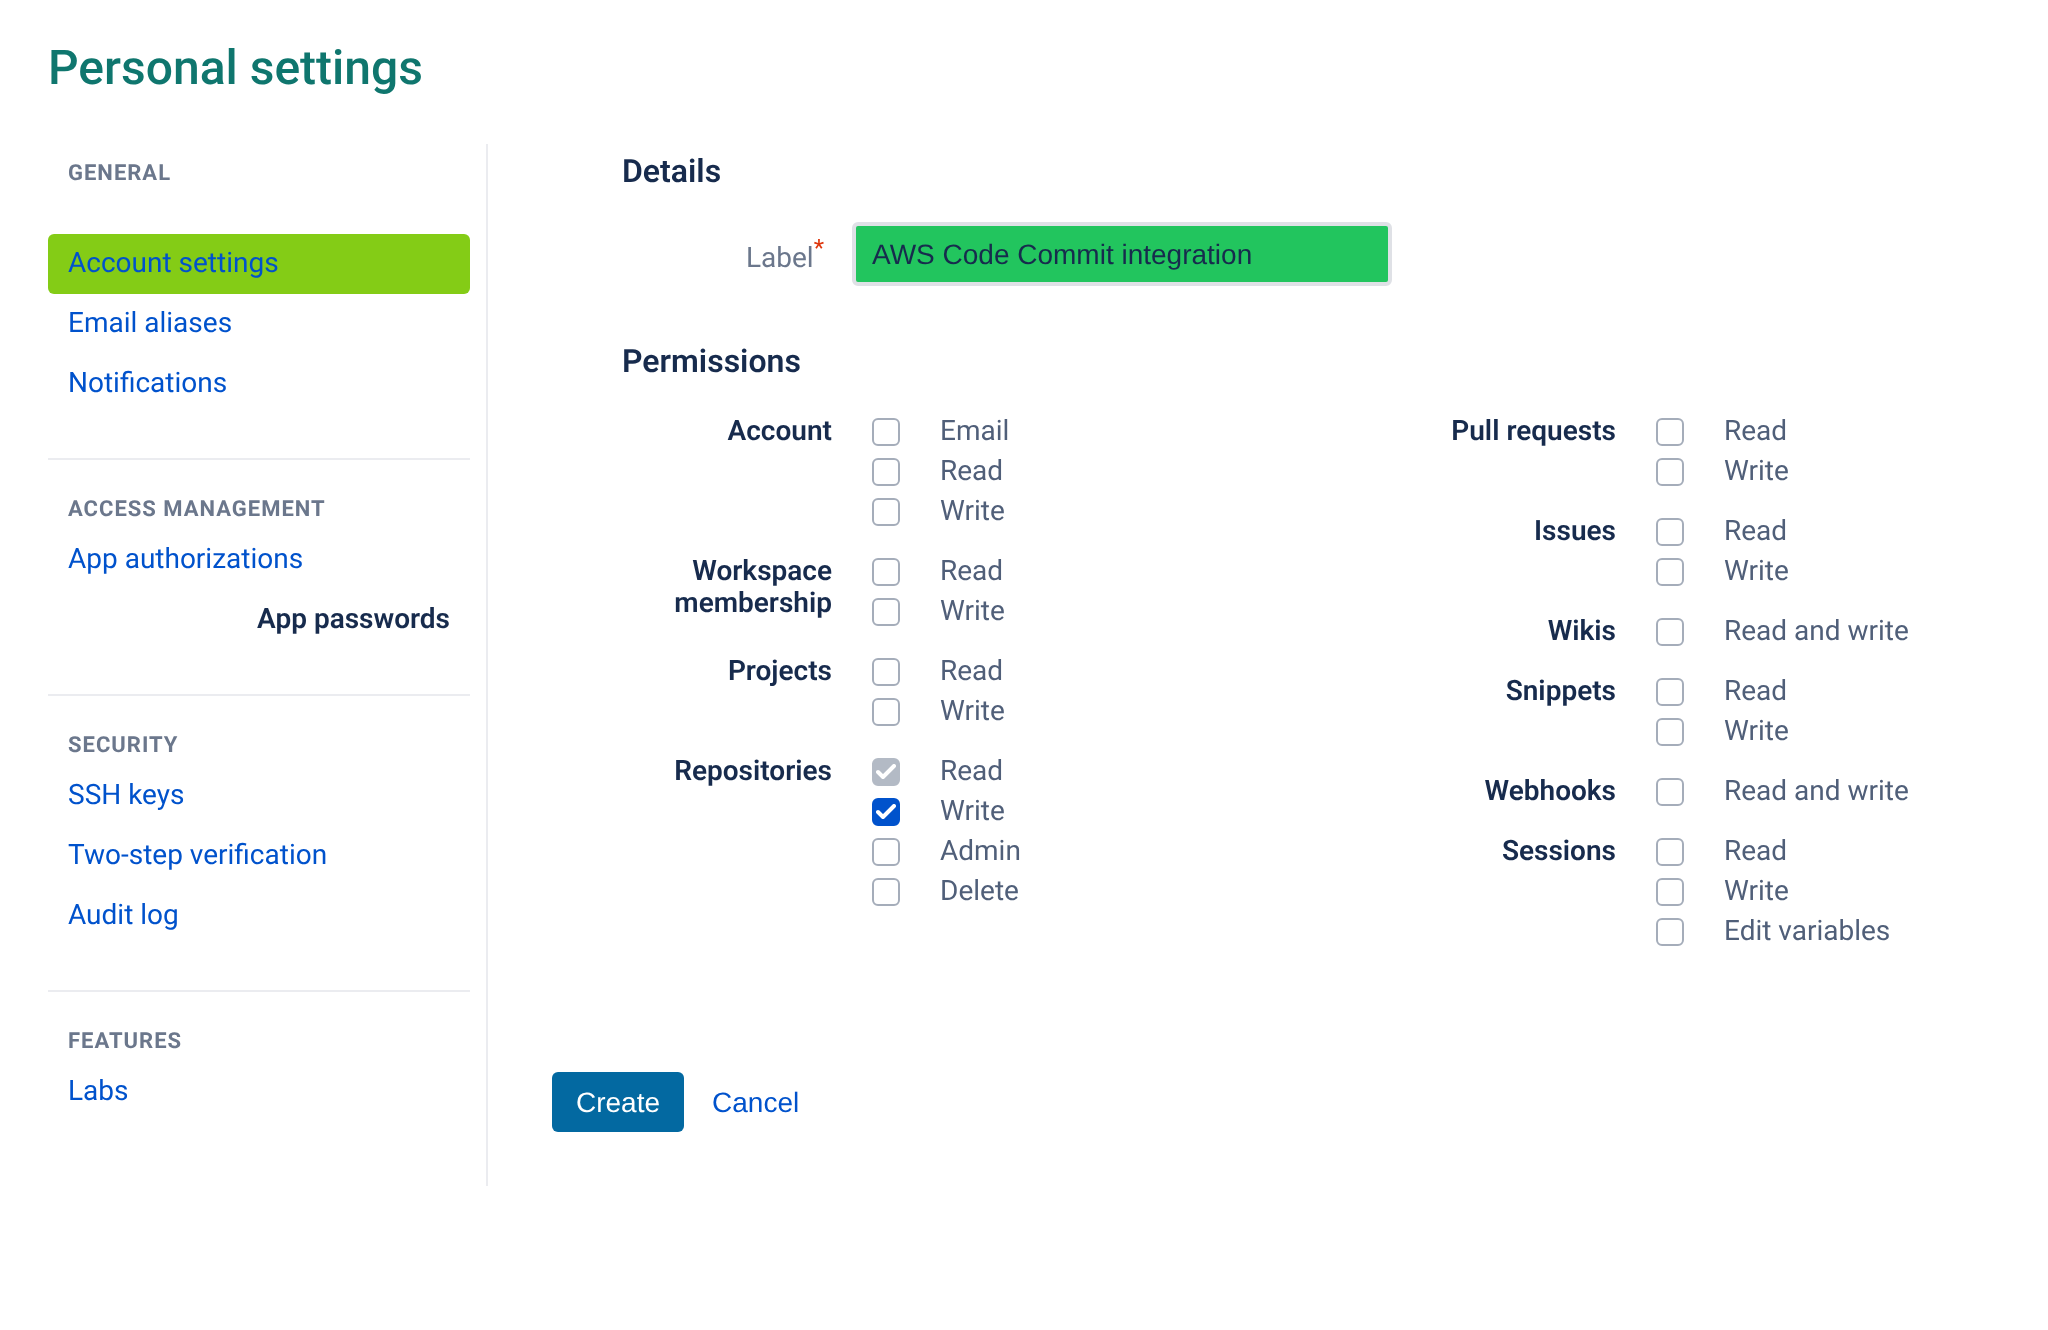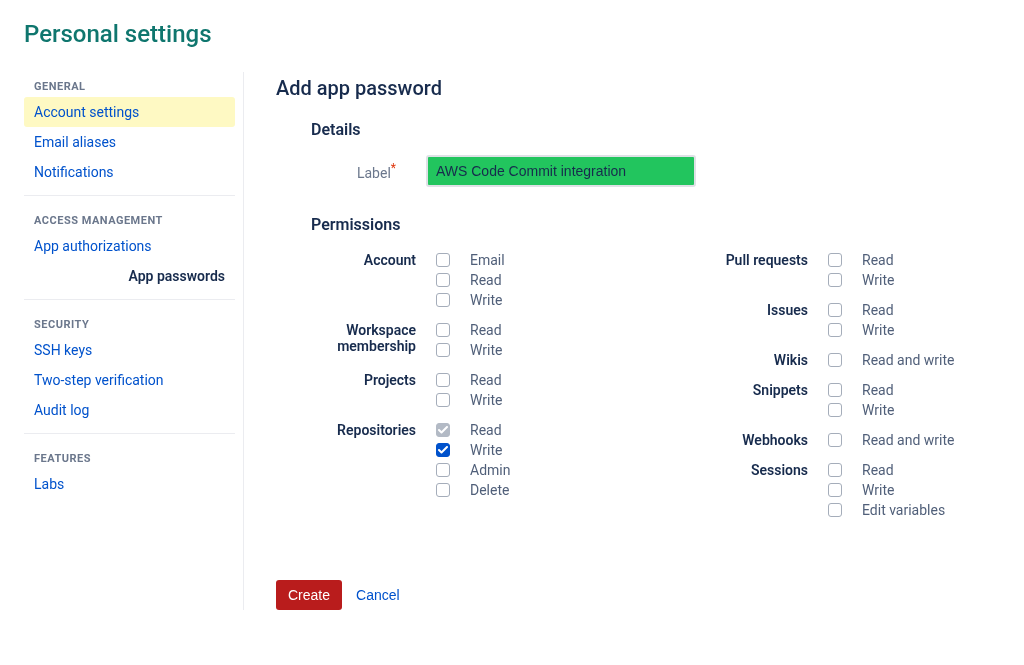--- a/index.html
+++ b/index.html
@@ -29,34 +29,35 @@
     .sidebar-section-header {
       font-size: 11px;
       font-weight: 700;
       letter-spacing: 0.5px;
       color: #6B778C;
       text-transform: uppercase;
       padding: 8px 10px 4px 10px;
     }
     .sidebar-section {
       border-bottom: 1px solid #ebecf0;
-      padding-bottom: 8px;
+      padding-bottom: 22px;
       margin-bottom: 10px;
     }
     .sidebar-section:last-child { border-bottom: none; }
     .sidebar-item {
       display: block;
       padding: 7px 10px;
       color: #0052CC;
       font-size: 14px;
       cursor: pointer;
       border-radius: 3px;
     }
     .sidebar-item.selected {
-      background: #fef9c3;
+      background: #84cc16;
+      margin-top: 20px;
     }
     .sidebar-item.active {
       color: #172B4D;
       font-weight: 600;
       text-align: right;
     }
     .main {
       flex: 1;
       padding-top: 4px;
     }
@@ -72,21 +73,21 @@
       margin-left: 35px;
     }
     .form-row {
       display: flex;
       align-items: center;
       margin-bottom: 28px;
     }
     .form-label {
       width: 150px;
       text-align: right;
-      padding-right: 30px;
+      padding-right: 14px;
       color: #6B778C;
       font-size: 14px;
     }
     .required { color: #DE350B; font-size: 12px; vertical-align: super;}
     .text-input {
       width: 270px;
       padding: 6px 8px;
       border: 2px solid #DFE1E6;
       border-radius: 3px;
       font-size: 14px;
@@ -141,21 +142,21 @@
       border-color: #B3BAC5;
     }
     .cb svg { display:none; }
     .cb.checked svg { display:block; }
     .actions {
       display: flex;
       align-items: center;
       gap: 14px;
     }
     .btn-primary {
-      background: #b91c1c;
+      background: #0369a1;
       color: #fff;
       border: none;
       border-radius: 3px;
       padding: 7px 12px;
       font-size: 14px;
       font-weight: 500;
       cursor: pointer;
     }
     .btn-link {
       color: #0052CC;
@@ -189,21 +190,20 @@
         <a class="sidebar-item">Two-step verification</a>
         <a class="sidebar-item">Audit log</a>
       </div>
       <div class="sidebar-section">
         <div class="sidebar-section-header">FEATURES</div>
         <a class="sidebar-item">Labs</a>
       </div>
     </nav>
 
   <main class="main">
-    <h2 class="main-title">Add app password</h2>
 
     <h3 class="section-heading">Details</h3>
     <div class="form-row">
       <label class="form-label">
         <span>Label</span><span class="required">*</span>
       </label>
       <input class="text-input" type="text" value="AWS Code Commit integration" style="">
     </div>
 
     <h3 class="section-heading">Permissions</h3>

